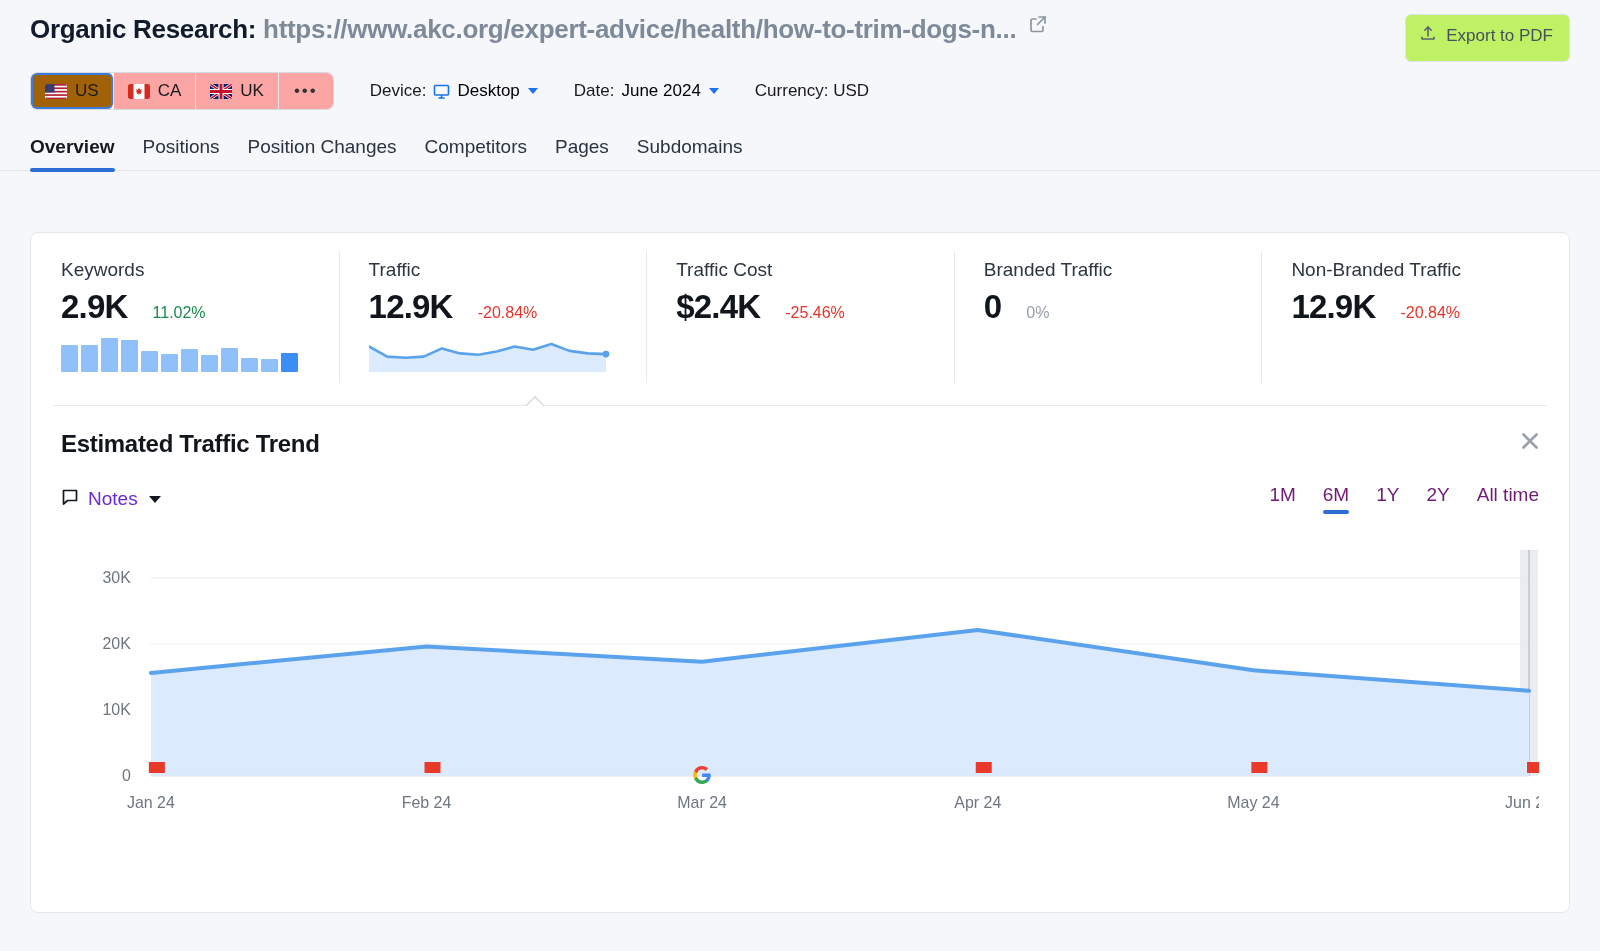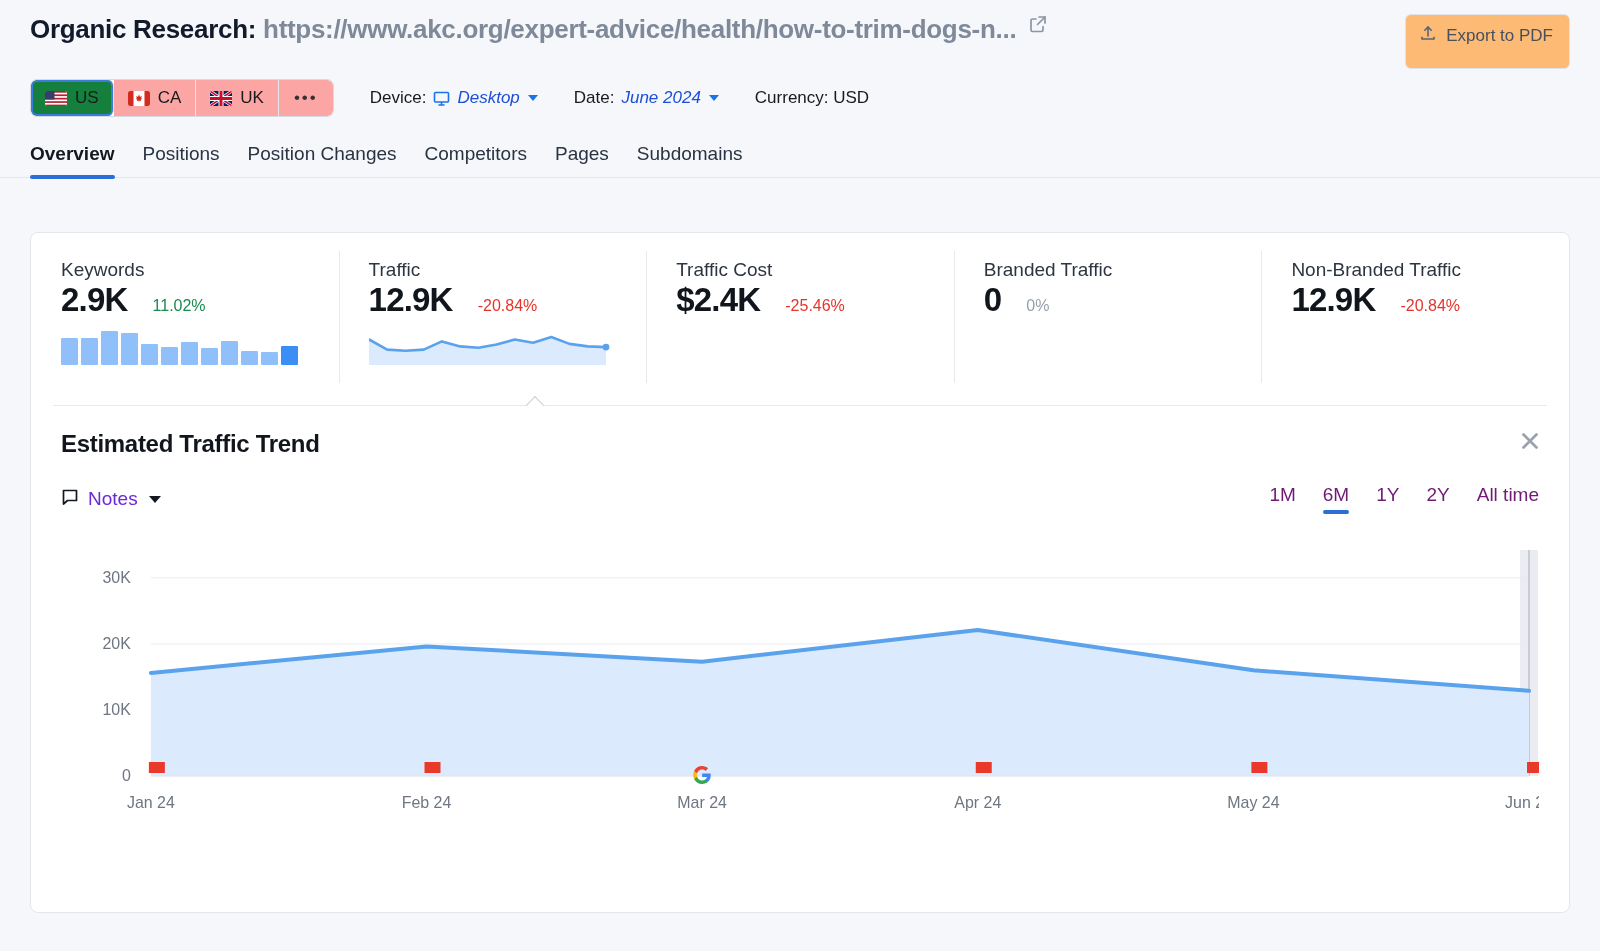--- a/index.html
+++ b/index.html
@@ -16,48 +16,48 @@
   .topbar { display: flex; align-items: flex-start; padding: 14px 30px 0 30px; }
   .title-wrap { display: flex; align-items: flex-start; gap: 12px; flex: 1; min-width: 0; }
   .title {
     font-size: 26px; font-weight: 700; letter-spacing: -0.3px;
     white-space: nowrap; color: #111b2b;
   }
   .title .url { color: #7e8a9a; font-weight: 700; }
   .ext-link-icon { flex: 0 0 auto; width: 20px; height: 20px; display:block; }
   .export-btn {
     display: flex; align-items: center; gap: 9px;
-    background: #fdba74; border: 1px solid #dfe4ea; border-radius: 6px;
-    padding: 9px 16px 21px 13px; cursor: pointer;
+    background: #bef264; border: 1px solid #dfe4ea; border-radius: 6px;
+    padding: 9px 16px 14px 13px; cursor: pointer;
     font-size: 17px; color: #46505e; white-space: nowrap;
     margin-left: 18px;
   }
   .export-btn svg { width: 18px; height: 18px; }
 
   
   .filters { display: flex; align-items: center; padding: 10px 30px 0 30px; gap: 0; }
   .country-group {
     display: flex; border: 1px solid #d6dbe2; border-radius: 7px; overflow: hidden;
     background: #fff; height: 38px;
   }
   .country-pill {
     display: flex; align-items: center; gap: 8px;
     padding: 0 14px; cursor: pointer; font-size: 17px; color: #1a1a1a;
     border-right: 1px solid #e3e7ec; background: #fca5a5; height: 100%;
   }
   .country-pill:last-child { border-right: none; }
   .country-pill.active {
-    background: #15803d; box-shadow: inset 0 0 0 2px #3b7ddd; border-radius: 6px;
+    background: #a16207; box-shadow: inset 0 0 0 2px #3b7ddd; border-radius: 6px;
   }
   .flag { font-size: 15px; line-height: 1; width: 22px; height: 15px; display: inline-block;
           border-radius: 2px; overflow: hidden; position: relative; }
   .dots-pill { padding: 0 15px; letter-spacing: 2px; font-size: 17px; color: #333; }
 
   .filter-item { display: flex; align-items: center; gap: 7px; font-size: 17px; color: #1a1a1a; margin-left: 36px; white-space: nowrap; }
-  .filter-item .link { color: #1d4ed8; cursor: pointer; font-style: italic; }
+  .filter-item .link { color: #000000; cursor: pointer; }
   .monitor-icon { width: 17px; height: 17px; display: inline-block; }
   .caret { width: 0; height: 0; border-left: 5px solid transparent; border-right: 5px solid transparent;
            border-top: 6px solid #1a73e8; display: inline-block; margin-left: 1px; }
 
   
   .tabs {
     display: flex; gap: 28px; padding: 0 30px; margin-top: 26px;
     border-bottom: 1px solid #e3e7ec; align-items: flex-end;
   }
   .tab {
@@ -75,21 +75,21 @@
     position: absolute; left: 30px; right: 30px; top: 232px; bottom: 38px;
     background: #fff; border: 1px solid #e3e7ec; border-radius: 8px;
   }
 
   
   .metrics { display: flex; height: 172px; }
   .metric { flex: 1; padding: 26px 0 0 30px; position: relative; }
   .metric + .metric::before {
     content: ""; position: absolute; left: 0; top: 18px; bottom: 22px; width: 1px; background: #e6e9ee;
   }
-  .metric-label { font-size: 19px; color: #2c3541; }
+  .metric-label { font-size: 19px; color: #2c3541; margin-bottom: 7px; }
   .metric-row { display: flex; align-items: baseline; gap: 25px; }
   .metric-value { font-size: 33px; font-weight: 700; letter-spacing: -0.8px; color: #11161d; }
   .metric-delta { font-size: 16px; font-weight: 400; }
   .delta-up { color: #1a8a4e; }
   .delta-down { color: #e5342a; }
   .delta-flat { color: #97a0ab; }
 
   
   .spark-bars { display: flex; align-items: flex-end; gap: 3px; height: 34px; margin-top: 12px; }
   .spark-bars i { display: block; width: 17px; background: #8fc0fa; border-radius: 1px; }

